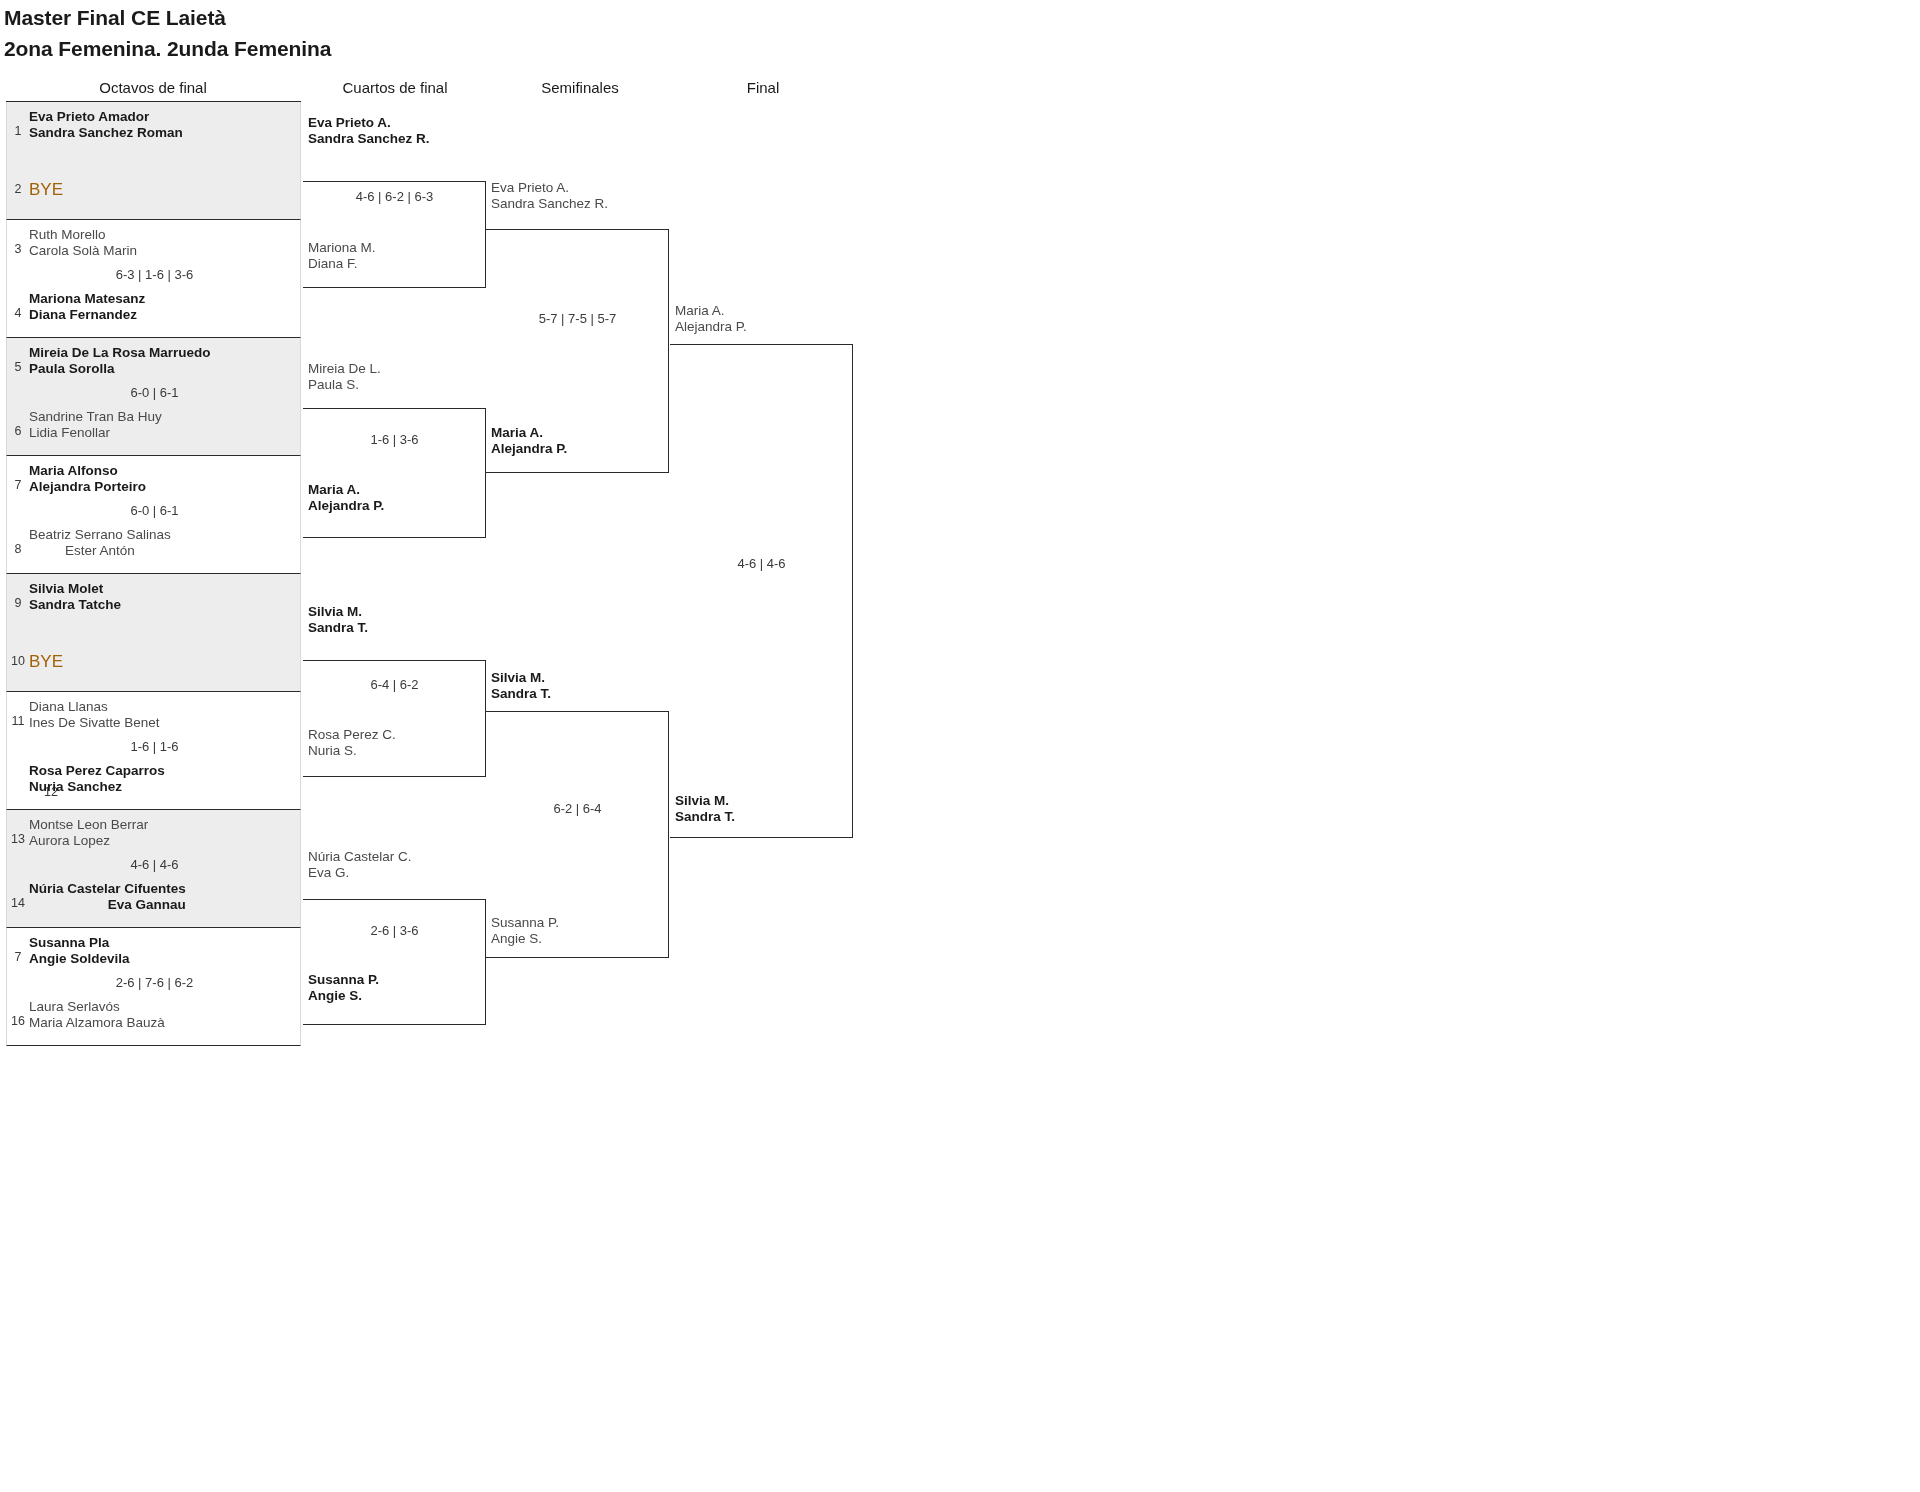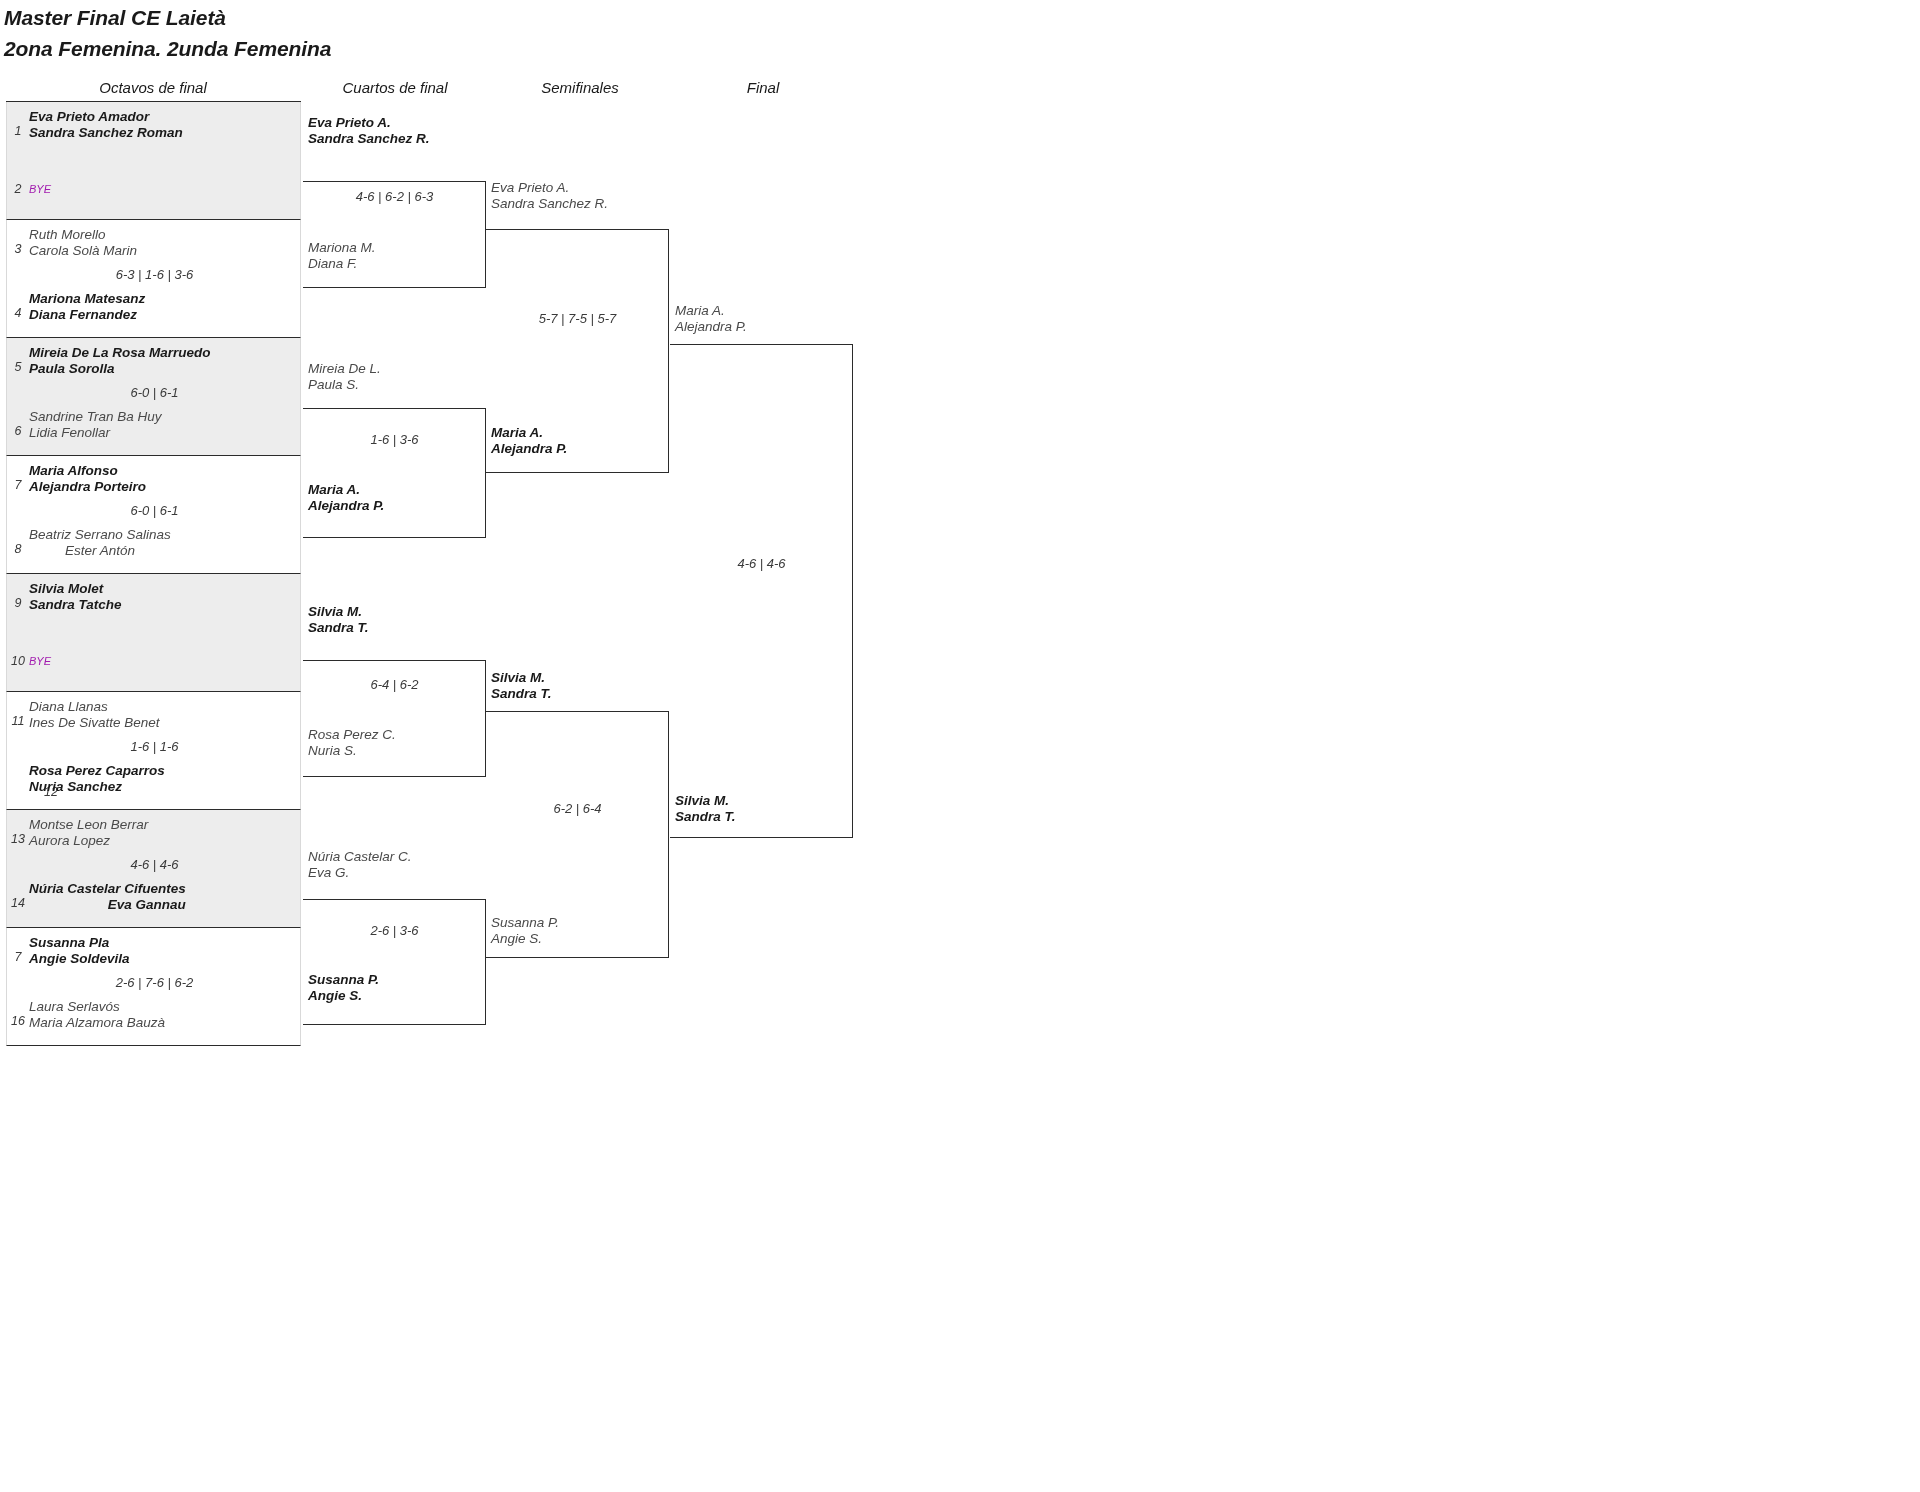--- a/index.html
+++ b/index.html
@@ -5,21 +5,21 @@
 <style>
   html,body{margin:0;padding:0;}
   body{
     width:1920px;height:1492px;
     background:#ffffff;
     font-family:"Liberation Sans","DejaVu Sans",sans-serif;
     color:#231f20;
     overflow:hidden;
     position:relative;
   }
-  #root{position:relative;width:1920px;height:1492px;font-style:italic;}
+  #root{position:relative;width:1920px;height:1492px;}
 
   
   .title-block{position:absolute;left:4px;top:2px;}
   .title-line{font-size:21px;font-weight:700;letter-spacing:-0.1px;line-height:31px;color:#1a1a1a;white-space:nowrap;}
 
   .logo{position:absolute;right:16px;top:6px;width:232px;height:56px;}
   .logo-dots{position:absolute;left:0;top:2px;width:78px;height:52px;}
   .dot{position:absolute;border-radius:50%;}
   .logo-word{position:absolute;left:80px;top:-2px;font-size:47px;font-weight:800;color:#6cb229;letter-spacing:-1.5px;line-height:56px;font-family:"DejaVu Sans",sans-serif;}
 
@@ -27,21 +27,21 @@
   .round-head{position:absolute;font-size:15px;color:#1a1a1a;font-weight:400;text-align:center;white-space:nowrap;}
 
   
   .r16{position:absolute;left:6px;top:101px;width:295px;border-top:1.6px solid #2b2b2b;box-sizing:border-box;}
   .r16-match{position:relative;width:295px;border-bottom:1.6px solid #2b2b2b;border-left:1.6px solid #d9d9d9;border-right:1.6px solid #d9d9d9;box-sizing:border-box;}
   .r16-match.shade{background:#ededed;}
   .r16-slot{position:relative;height:59px;box-sizing:border-box;}
   .seed{position:absolute;left:3px;top:23px;font-size:12.5px;color:#3a3a3a;width:16px;text-align:center;line-height:13px;}
   .pnames{position:absolute;left:22px;top:7px;font-size:13.5px;line-height:15.5px;color:#4a4a4a;white-space:nowrap;}
   .pnames.win{color:#1a1a1a;font-weight:700;}
-  .pnames.bye{top:21px;font-size:11px;color:#a21caf;}
+  .pnames.bye{top:21px;font-size:17px;color:#a16207;}
   .r16-score{position:absolute;left:0;width:295px;text-align:center;font-size:13px;color:#3a3a3a;line-height:14px;}
 
   
   .bx{position:absolute;border-top:1.4px solid #2b2b2b;border-right:1.4px solid #2b2b2b;border-bottom:1.4px solid #2b2b2b;border-left:none;box-sizing:border-box;}
   .bx-score{position:absolute;left:0;width:100%;text-align:center;font-size:13px;color:#3a3a3a;line-height:15px;}
 
   .nm{position:absolute;font-size:13.5px;line-height:15.5px;color:#4a4a4a;white-space:nowrap;}
   .nm.win{color:#1a1a1a;font-weight:700;}
 </style>
 </head>

